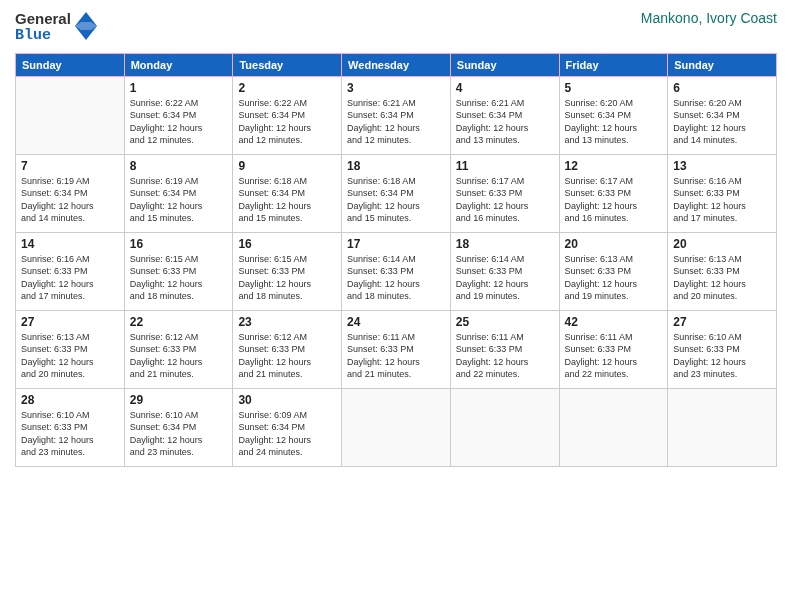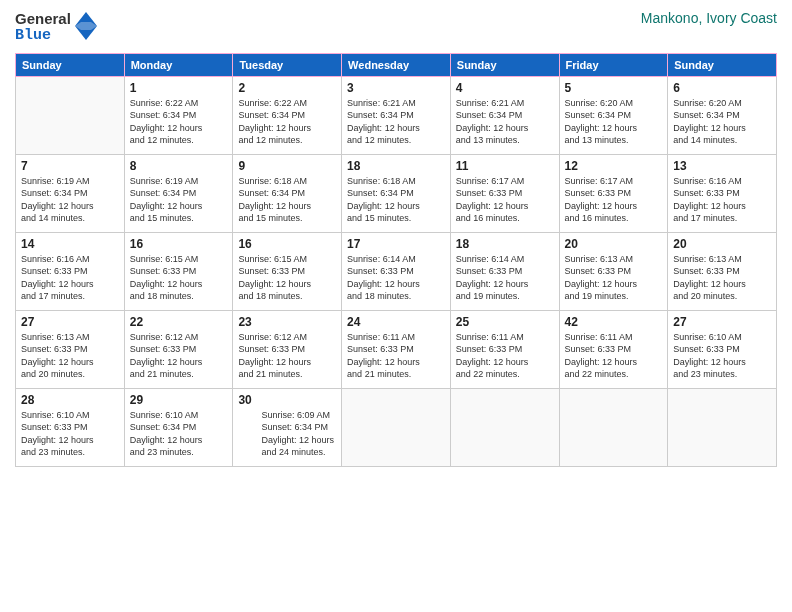--- a/index.html
+++ b/index.html
@@ -321,21 +321,21 @@
           </td>
           <td>
             <span class="day-number">29</span>
             <div class="day-info" style="white-space: pre-line;">Sunrise: 6:10 AM
 Sunset: 6:34 PM
 Daylight: 12 hours
 and 23 minutes.</div>
           </td>
           <td>
             <span class="day-number">30</span>
-            <div class="day-info" style="white-space: pre-line; margin-left: 23px;">Sunrise: 6:09 AM
+            <div class="day-info" style="white-space: pre-line;">Sunrise: 6:09 AM
 Sunset: 6:34 PM
 Daylight: 12 hours
 and 24 minutes.</div>
           </td>
           <td class="empty"></td>
           <td class="empty"></td>
           <td class="empty"></td>
           <td class="empty"></td>
         </tr>
       </tbody>

